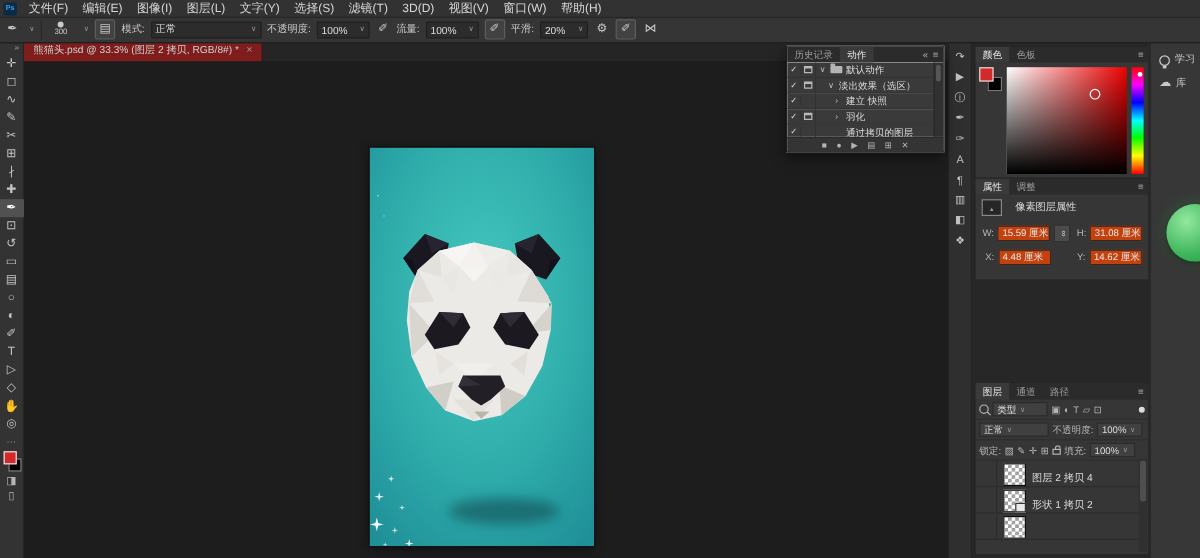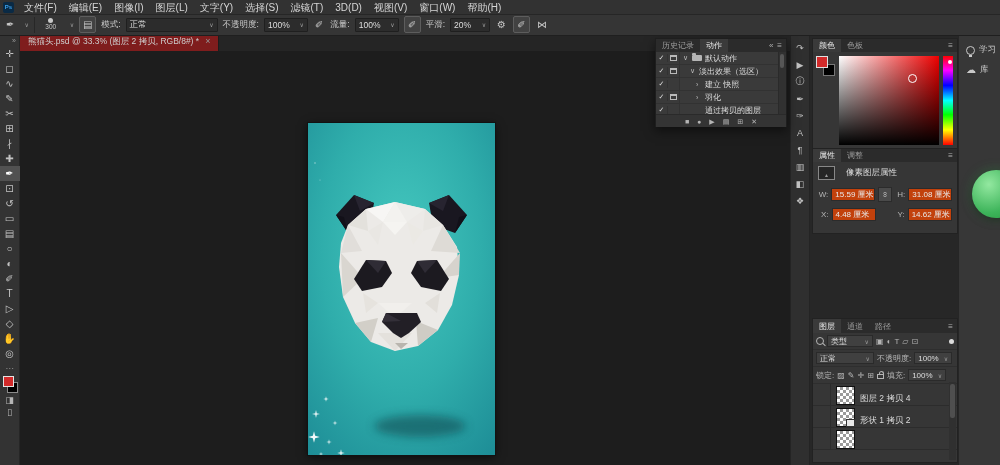--- a/index.html
+++ b/index.html
@@ -104,21 +104,21 @@
   .flab{font-size:8px;color:#b5b5b5;width:12px;text-align:right}
   .fbox{width:50px;height:13px;background:#c2410c;border:1px solid #2b2b2b;color:#e8e8e8;
         font-size:8px;display:flex;align-items:center;padding-left:3px;box-sizing:border-box}
   .chain{width:14px;height:13px;background:#4a4a4a;border:1px solid #2b2b2b;display:flex;align-items:center;
          justify-content:center;font-size:7px;color:#ccc}
   .chain span{display:inline-block;transform:rotate(90deg)}
   .fspacer{width:14px}
   #layerspanel{top:282px;height:145px}
   .lp-head{height:14px}
   .lrow{display:flex;align-items:center;gap:3px;height:16px;padding:0 3px;border-bottom:1px solid #2e2e2e}
-  .psel{display:flex;align-items:center;justify-content:space-between;background:#404040;border:1px solid #2a2a2a;
+  .psel{display:flex;align-items:center;justify-content:flex-start;background:#404040;border:1px solid #2a2a2a;
         height:12px;padding:0 3px;color:#ddd;font-size:8px;box-sizing:border-box}
   .mag{width:6px;height:6px;border:1px solid #b5b5b5;border-radius:50%;position:relative;flex:none}
   .mag::after{content:"";position:absolute;width:4px;height:1px;background:#b5b5b5;transform:rotate(45deg);right:-3px;bottom:-1px}
   .lp-ico{font-size:8px;color:#b5b5b5}
   .lp-lab{font-size:8px;color:#b5b5b5;white-space:nowrap}
   .fdot{width:5px;height:5px;border-radius:50%;background:#dcdcdc;margin-left:auto}
   .csslock{width:7px;height:5px;border:1px solid #b5b5b5;position:relative;display:inline-block;margin-top:2px;box-sizing:border-box}
   .csslock::before{content:"";position:absolute;top:-4px;left:1px;width:3px;height:3px;border:1px solid #b5b5b5;
                    border-bottom:none;border-radius:3px 3px 0 0}
   .layers-list{position:relative}

